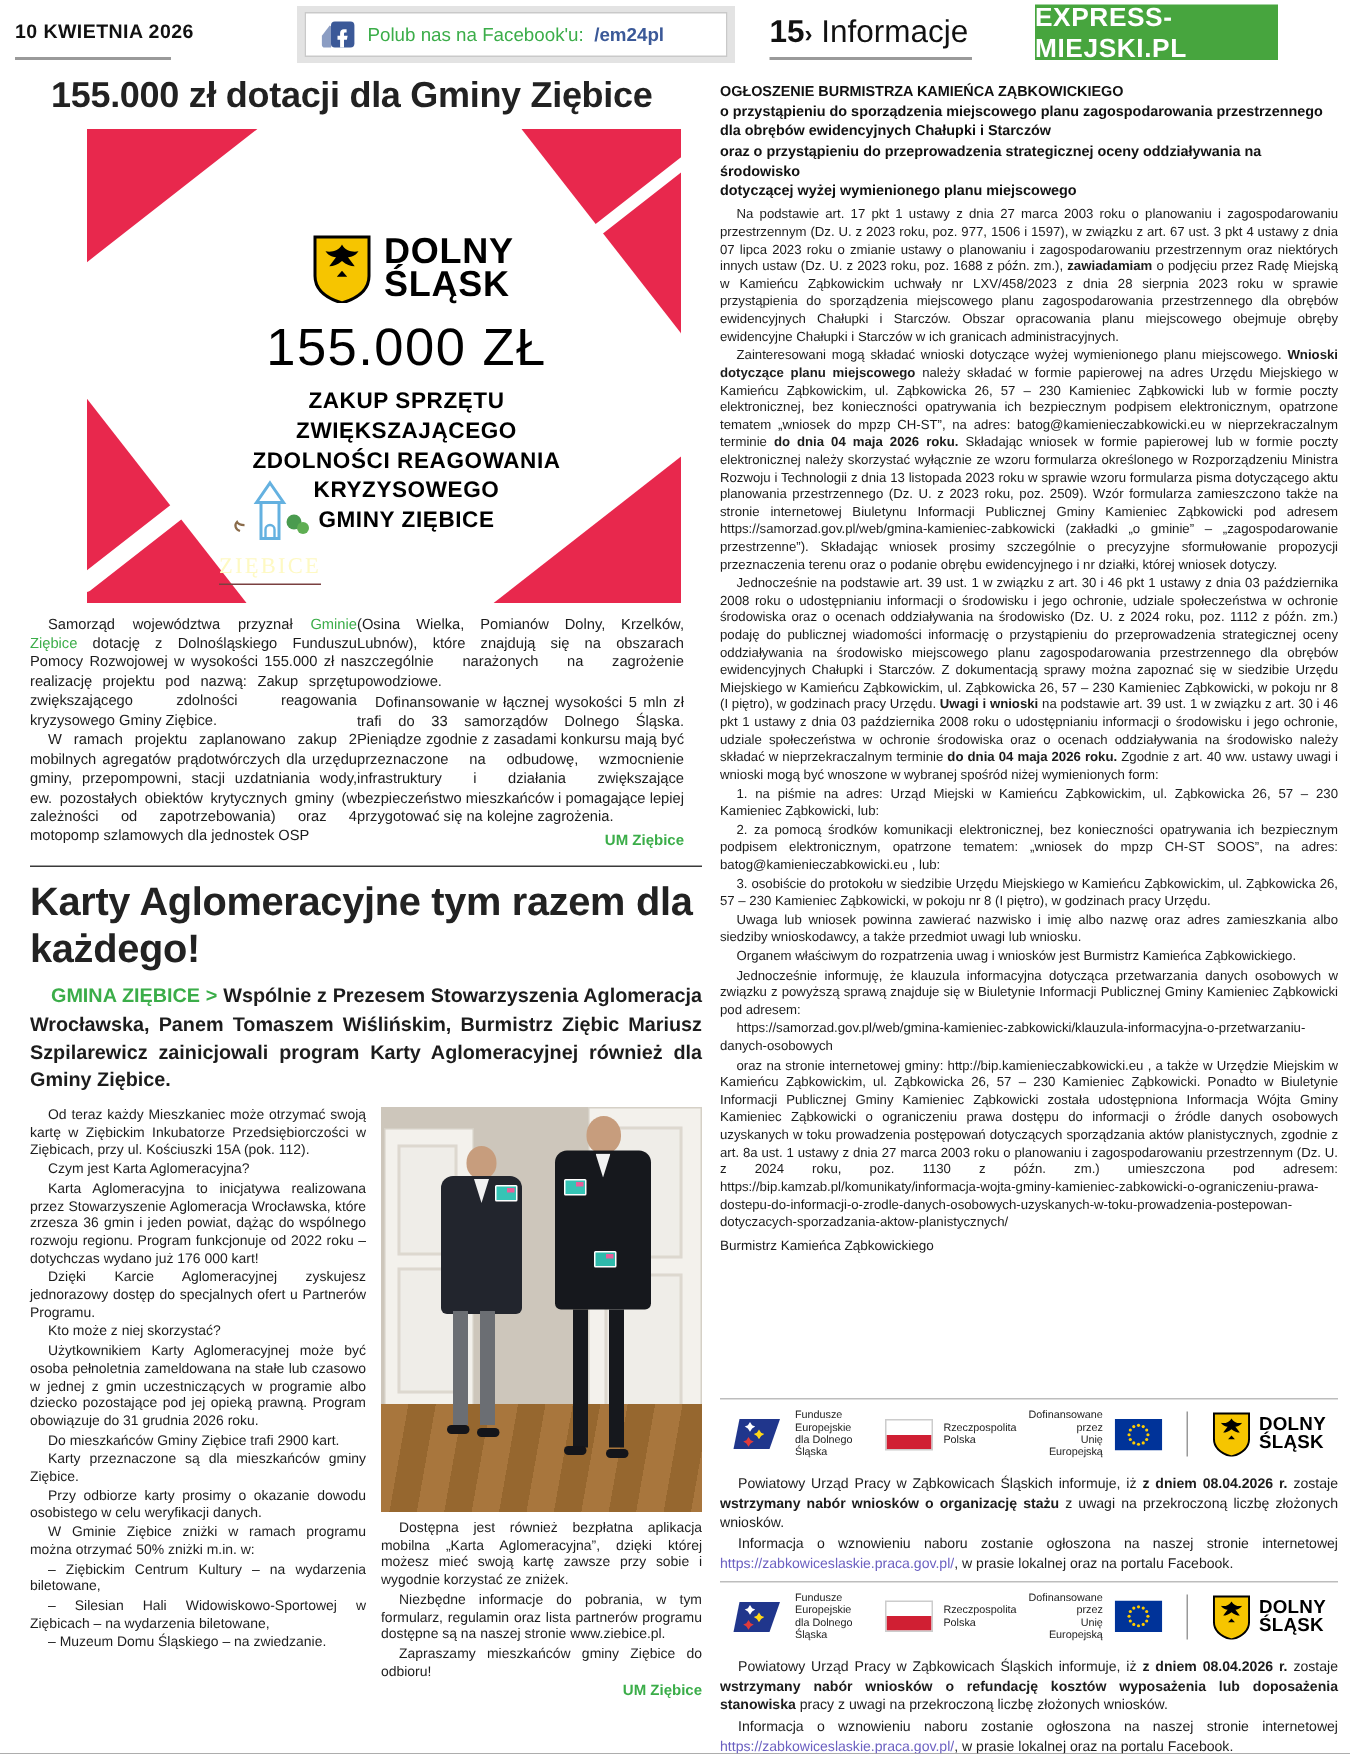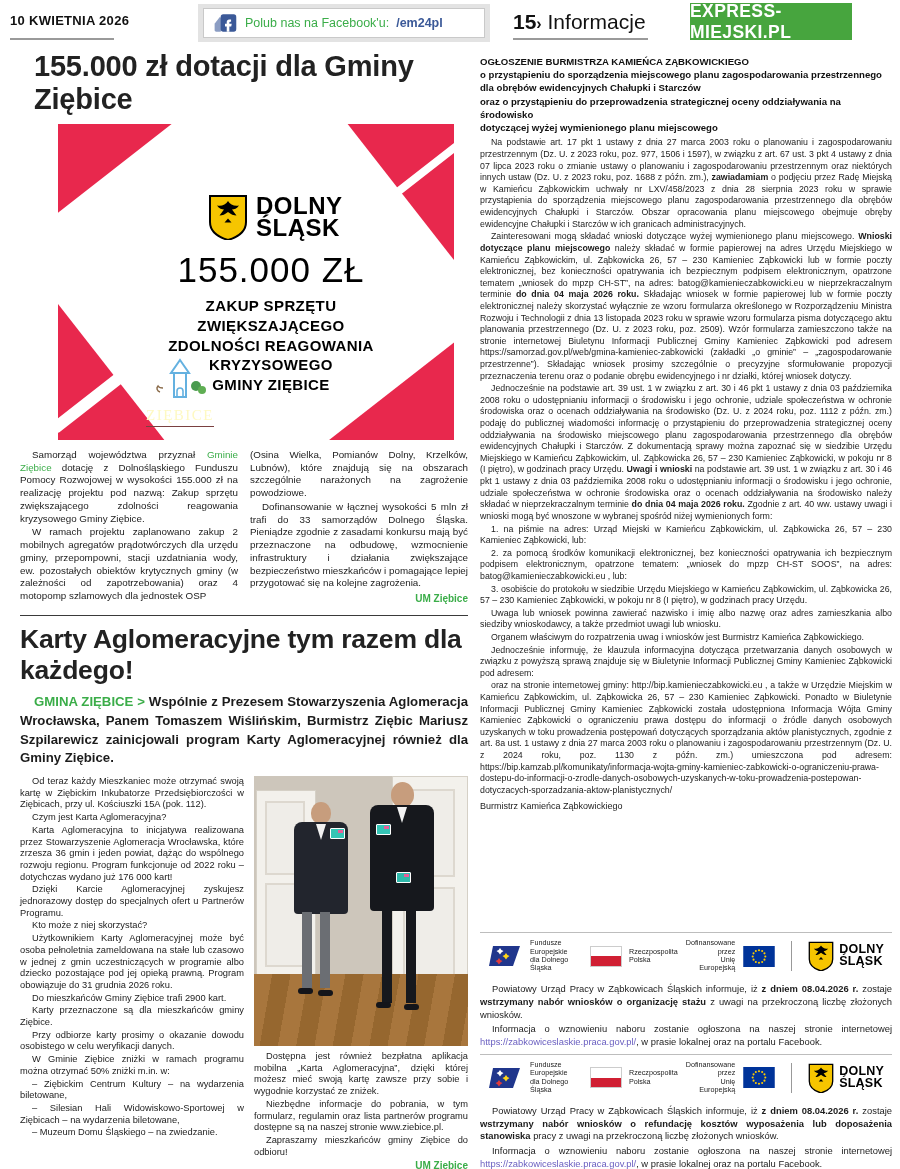--- a/index.html
+++ b/index.html
@@ -18,40 +18,40 @@
   .fb-handle{font-size:12.5px;font-weight:bold;color:#3b5998}
   .pageno{position:absolute;left:513px;top:10px;font-size:21px;color:#111}
   .pageno .num{font-weight:bold}
   .pageno .sep{font-weight:bold;font-size:16px}
   .pageno .sec{font-weight:300}
   .hdr-rule2{position:absolute;left:513px;top:38px;width:135px;height:2px;background:#9a9a9a}
   .brand{position:absolute;left:690px;top:3px;width:162px;height:37px;background:#47a53e;color:#fff;
       display:flex;align-items:center;justify-content:center;font-weight:bold;font-size:17.5px;letter-spacing:.4px}
   
   .colL{position:absolute;left:20px;top:50px;width:448px}
-  .a1-title{font-size:29px;font-weight:600;color:#222;margin:0 0 8px 14px;letter-spacing:-.2px}
+  .a1-title{font-size:24px;font-weight:600;color:#222;margin:0 0 8px 14px;letter-spacing:-.2px}
   .graphic{position:relative;margin-left:38px;width:396px;height:316px;background:#e8284d;overflow:hidden}
   .g-center{position:absolute;left:50%;top:50%;width:335px;height:335px;background:#fff;
       transform:translate(-50%,-50%) rotate(-38deg);box-shadow:0 0 0 2px #fff}
   .g-s{position:absolute;background:#fff;transform:rotate(-38deg);border-radius:4px}
   .g-s1{left:-36px;top:44px;width:190px;height:10px}
   .g-s2{left:-40px;top:72px;width:130px;height:6px}
   .g-s3{left:-26px;bottom:66px;width:200px;height:12px}
   .g-s4{right:-34px;top:52px;width:150px;height:8px}
   .g-s5{left:30px;bottom:20px;width:230px;height:8px}
   .g-logo{position:absolute;left:150px;top:70px;display:flex;gap:8px;align-items:center}
   .g-logo-txt{font-weight:900;font-size:24px;line-height:.92;letter-spacing:.5px;color:#000}
   .g-amount{position:absolute;left:30px;right:0;top:126px;text-align:center;font-size:35px;
       font-weight:400;letter-spacing:1px;color:#000}
   .g-caps{position:absolute;left:30px;right:0;top:172px;text-align:center}
   .g-caps p{font-weight:800;font-size:15px;line-height:1.32;letter-spacing:.4px;text-indent:0;color:#000}
   .g-ziebice{position:absolute;left:76px;top:234px;width:92px;text-align:center}
   .g-ziebice-lab{font-family:"Liberation Serif","DejaVu Serif",serif;font-size:15px;color:#fef9c3;
       letter-spacing:1.5px;border-bottom:1px solid #7a4040;padding-bottom:2px;display:inline-block;margin-top:1px}
-  .a1-cols{display:flex;gap:12px;margin-top:9px}
+  .a1-cols{display:flex;margin-top:9px}
   .a1-col{width:218px;font-size:9.8px;line-height:1.3}
   .news p{margin:0 0 1px;text-align:justify;text-indent:12px}
   .news p.noindent{text-indent:0}
   .byline{text-align:right;color:#3bad49;font-weight:bold;font-size:10px;margin-top:2px}
   .art-div{height:1px;background:#3a3a3a;margin:10px 0 8px}
   .a2-title{font-size:26.5px;font-weight:600;color:#222;margin:0 0 7px;letter-spacing:-.2px}
   .a2-lead p{font-size:13.2px;font-weight:bold;line-height:1.42;text-align:justify;text-indent:14px;margin-bottom:8px}
   .a2-body{display:flex;gap:10px}
   .a2-left{width:224px;font-size:9.3px;line-height:1.26}
   .a2-right{width:214px;font-size:9.3px;line-height:1.26}
@@ -264,20 +264,21 @@
       <div class="ann-body">
           <p><span>Na podstawie art. 17 pkt 1 ustawy z dnia 27 marca 2003 roku o planowaniu i zagospodarowaniu przestrzennym (Dz. U. z 2023 roku, poz. 977, 1506 i 1597), w związku z art. 67 ust. 3 pkt 4 ustawy z dnia 07 lipca 2023 roku o zmianie ustawy o planowaniu i zagospodarowaniu przestrzennym oraz niektórych innych ustaw (Dz. U. z 2023 roku, poz. 1688 z późn. zm.), </span><span class="b">zawiadamiam</span><span> o podjęciu przez Radę Miejską w Kamieńcu Ząbkowickim uchwały nr LXV/458/2023 z dnia 28 sierpnia 2023 roku w sprawie przystąpienia do sporządzenia miejscowego planu zagospodarowania przestrzennego dla obrębów ewidencyjnych Chałupki i Starczów. Obszar opracowania planu miejscowego obejmuje obręby ewidencyjne Chałupki i Starczów w ich granicach administracyjnych.</span></p>
           <p><span>Zainteresowani mogą składać wnioski dotyczące wyżej wymienionego planu miejscowego. </span><span class="b">Wnioski dotyczące planu miejscowego</span><span> należy składać w formie papierowej na adres Urzędu Miejskiego w Kamieńcu Ząbkowickim, ul. Ząbkowicka 26, 57 – 230 Kamieniec Ząbkowicki lub w formie poczty elektronicznej, bez konieczności opatrywania ich bezpiecznym podpisem elektronicznym, opatrzone tematem „wniosek do mpzp CH-ST”, na adres: batog@kamienieczabkowicki.eu w nieprzekraczalnym terminie </span><span class="b">do dnia 04 maja 2026 roku.</span><span> Składając wniosek w formie papierowej lub w formie poczty elektronicznej należy skorzystać wyłącznie ze wzoru formularza określonego w Rozporządzeniu Ministra Rozwoju i Technologii z dnia 13 listopada 2023 roku w sprawie wzoru formularza pisma dotyczącego aktu planowania przestrzennego (Dz. U. z 2023 roku, poz. 2509). Wzór formularza zamieszczono także na stronie internetowej Biuletynu Informacji Publicznej Gminy Kamieniec Ząbkowicki pod adresem https://samorzad.gov.pl/web/gmina-kamieniec-zabkowicki (zakładki „o gminie” – „zagospodarowanie przestrzenne”). Składając wniosek prosimy szczególnie o precyzyjne sformułowanie propozycji przeznaczenia terenu oraz o podanie obrębu ewidencyjnego i nr działki, której wniosek dotyczy.</span></p>
           <p><span>Jednocześnie na podstawie art. 39 ust. 1 w związku z art. 30 i 46 pkt 1 ustawy z dnia 03 października 2008 roku o udostępnianiu informacji o środowisku i jego ochronie, udziale społeczeństwa w ochronie środowiska oraz o ocenach oddziaływania na środowisko (Dz. U. z 2024 roku, poz. 1112 z późn. zm.) podaję do publicznej wiadomości informację o przystąpieniu do przeprowadzenia strategicznej oceny oddziaływania na środowisko miejscowego planu zagospodarowania przestrzennego dla obrębów ewidencyjnych Chałupki i Starczów. Z dokumentacją sprawy można zapoznać się w siedzibie Urzędu Miejskiego w Kamieńcu Ząbkowickim, ul. Ząbkowicka 26, 57 – 230 Kamieniec Ząbkowicki, w pokoju nr 8 (I piętro), w godzinach pracy Urzędu. </span><span class="b">Uwagi i wnioski</span><span> na podstawie art. 39 ust. 1 w związku z art. 30 i 46 pkt 1 ustawy z dnia 03 października 2008 roku o udostępnianiu informacji o środowisku i jego ochronie, udziale społeczeństwa w ochronie środowiska oraz o ocenach oddziaływania na środowisko należy składać w nieprzekraczalnym terminie </span><span class="b">do dnia 04 maja 2026 roku.</span><span> Zgodnie z art. 40 ww. ustawy uwagi i wnioski mogą być wnoszone w wybranej spośród niżej wymienionych form:</span></p>
           <p><span>1. na piśmie na adres: Urząd Miejski w Kamieńcu Ząbkowickim, ul. Ząbkowicka 26, 57 – 230 Kamieniec Ząbkowicki, lub:</span></p>
           <p><span>2. za pomocą środków komunikacji elektronicznej, bez konieczności opatrywania ich bezpiecznym podpisem elektronicznym, opatrzone tematem: „wniosek do mpzp CH-ST SOOS”, na adres: batog@kamienieczabkowicki.eu , lub:</span></p>
           <p><span>3. osobiście do protokołu w siedzibie Urzędu Miejskiego w Kamieńcu Ząbkowickim, ul. Ząbkowicka 26, 57 – 230 Kamieniec Ząbkowicki, w pokoju nr 8 (I piętro), w godzinach pracy Urzędu.</span></p>
           <p><span>Uwaga lub wniosek powinna zawierać nazwisko i imię albo nazwę oraz adres zamieszkania albo siedziby wnioskodawcy, a także przedmiot uwagi lub wniosku.</span></p>
           <p><span>Organem właściwym do rozpatrzenia uwag i wniosków jest Burmistrz Kamieńca Ząbkowickiego.</span></p>
           <p><span>Jednocześnie informuję, że klauzula informacyjna dotycząca przetwarzania danych osobowych w związku z powyższą sprawą znajduje się w Biuletynie Informacji Publicznej Gminy Kamieniec Ząbkowicki pod adresem:</span></p>
+          <p><span>https://samorzad.gov.pl/web/gmina-kamieniec-zabkowicki/klauzula-informacyjna-o-przetwarzaniu-danych-osobowych</span></p>
           <p><span>oraz na stronie internetowej gminy: http://bip.kamienieczabkowicki.eu , a także w Urzędzie Miejskim w Kamieńcu Ząbkowickim, ul. Ząbkowicka 26, 57 – 230 Kamieniec Ząbkowicki. Ponadto w Biuletynie Informacji Publicznej Gminy Kamieniec Ząbkowicki została udostępniona Informacja Wójta Gminy Kamieniec Ząbkowicki o ograniczeniu prawa dostępu do informacji o źródle danych osobowych uzyskanych w toku prowadzenia postępowań dotyczących sporządzania aktów planistycznych, zgodnie z art. 8a ust. 1 ustawy z dnia 27 marca 2003 roku o planowaniu i zagospodarowaniu przestrzennym (Dz. U. z 2024 roku, poz. 1130 z późn. zm.) umieszczona pod adresem: https://bip.kamzab.pl/komunikaty/informacja-wojta-gminy-kamieniec-zabkowicki-o-ograniczeniu-prawa-dostepu-do-informacji-o-zrodle-danych-osobowych-uzyskanych-w-toku-prowadzenia-postepowan-dotyczacych-sporzadzania-aktow-planistycznych/</span></p>
         </div>
       <div class="ann-sig">Burmistrz Kamieńca Ząbkowickiego</div>
     </div>
 
     <div class="rule"></div>
 
     <div class="eu">
       <span style="display:inline-flex">
         <svg width="34" height="22" viewBox="0 0 34 22">

